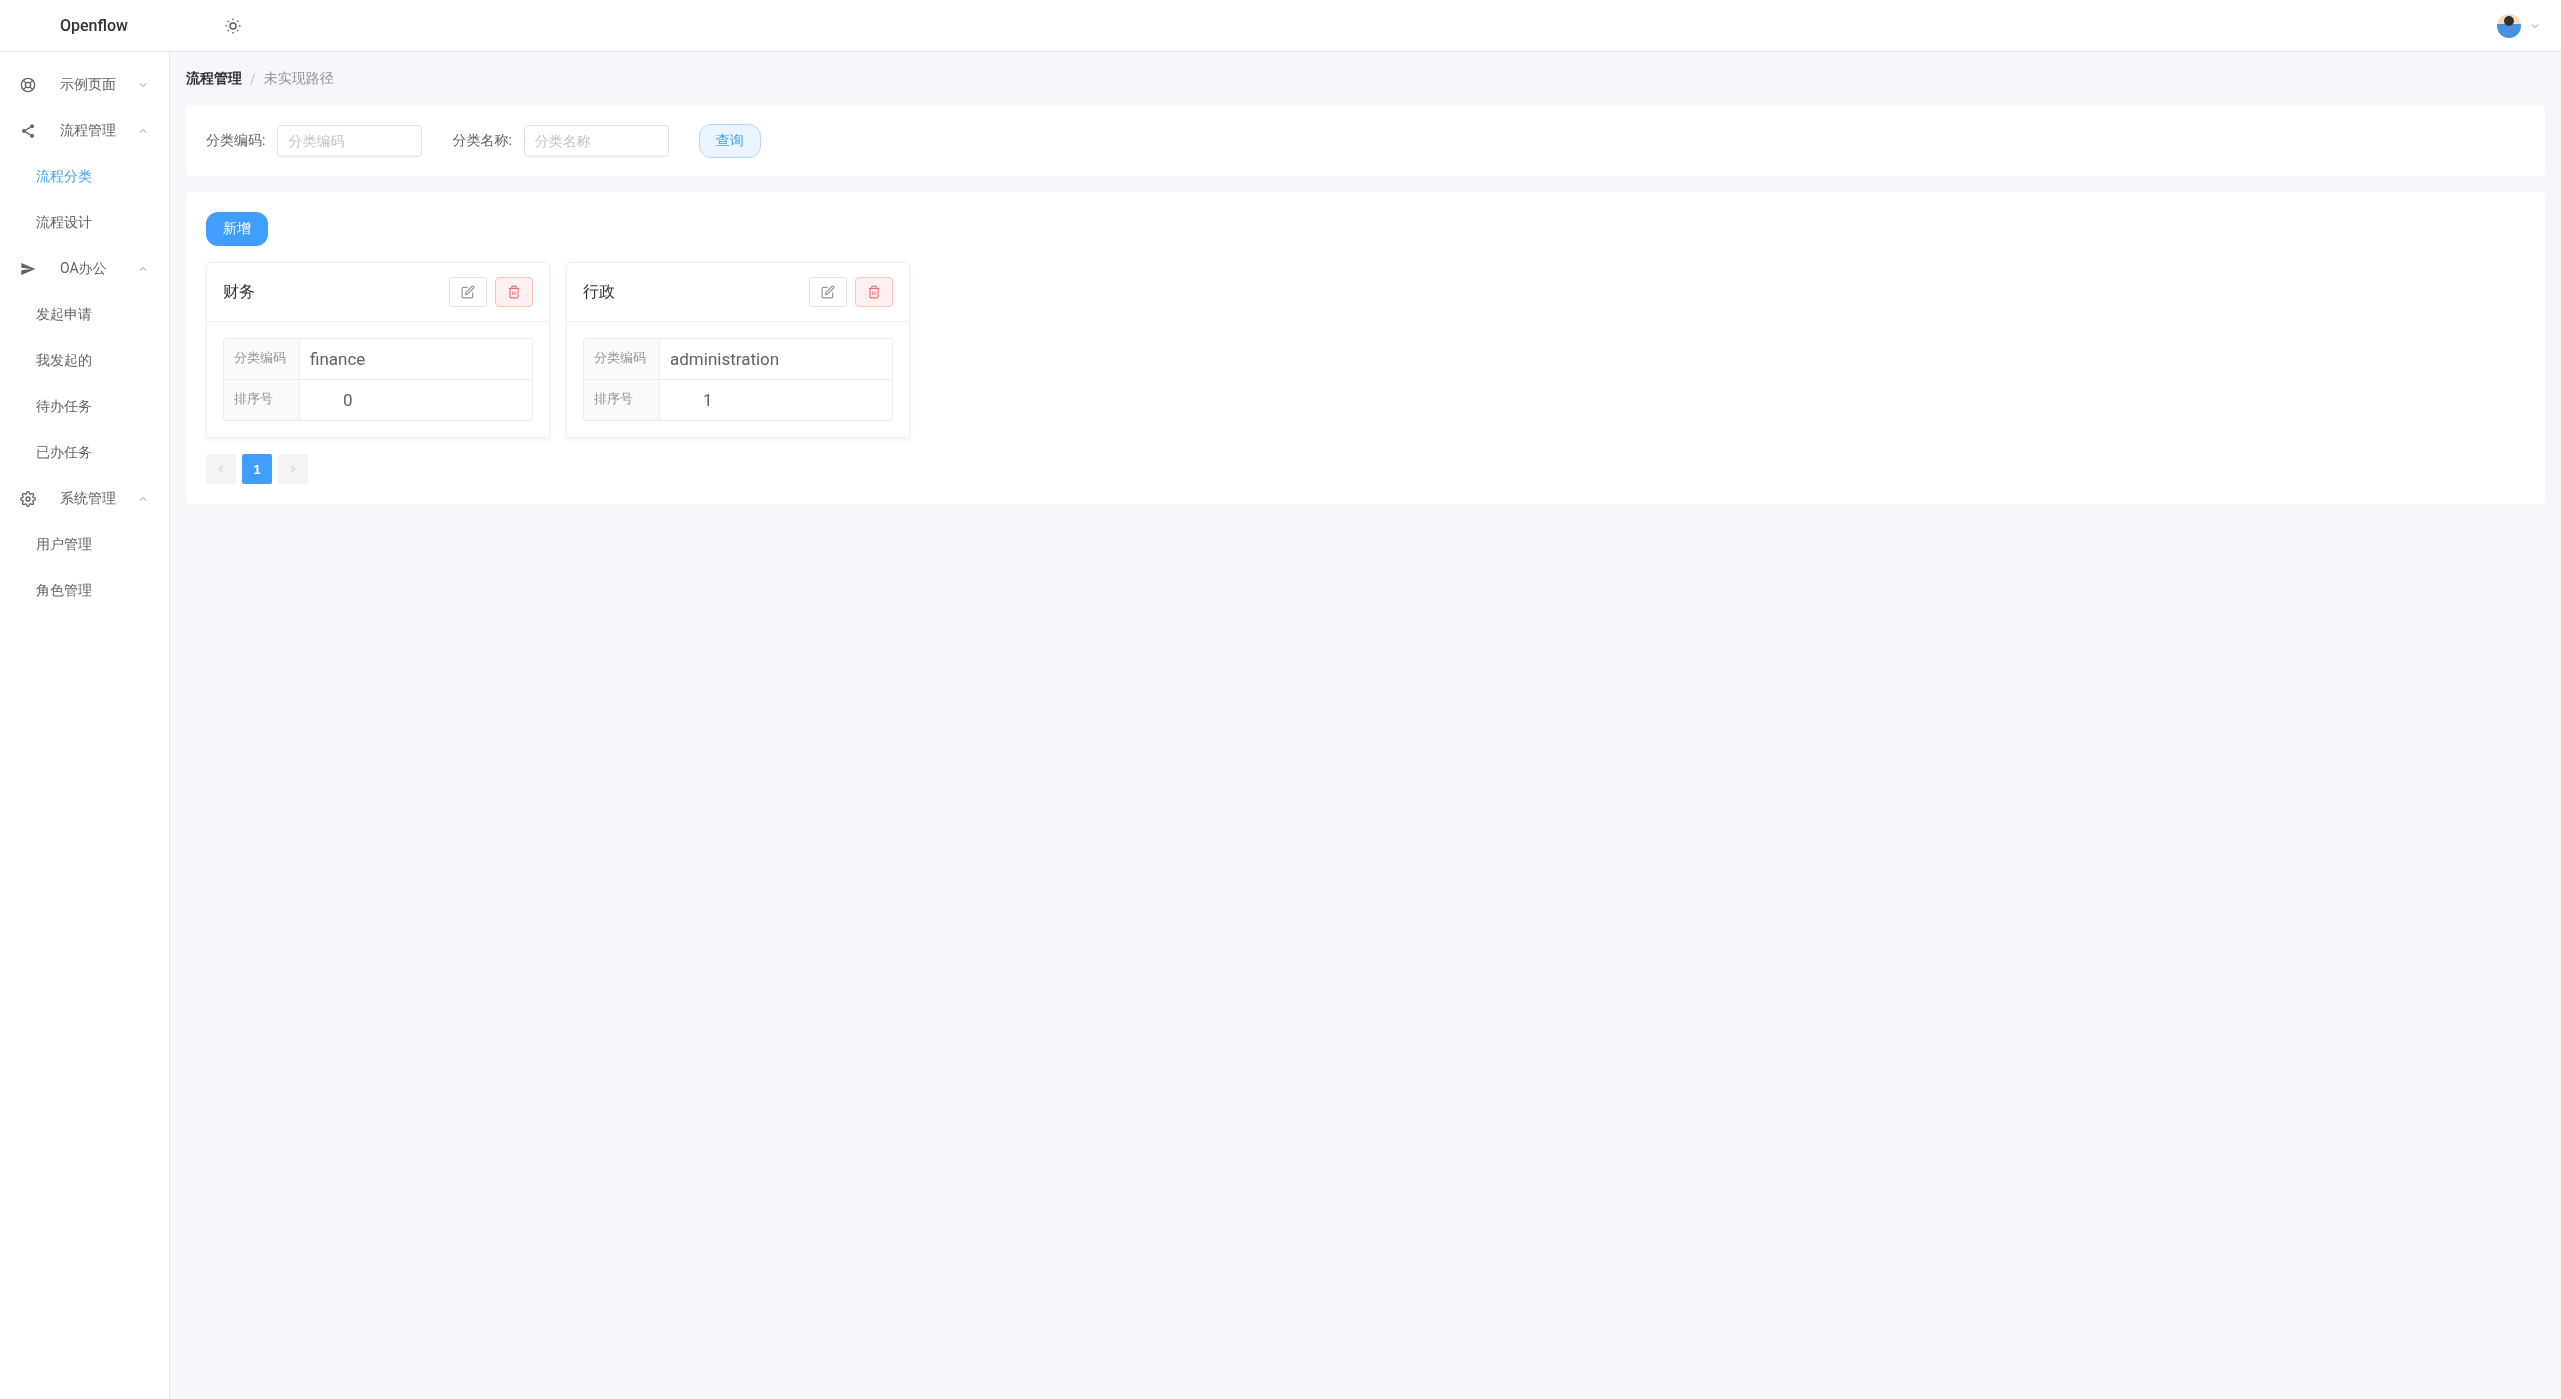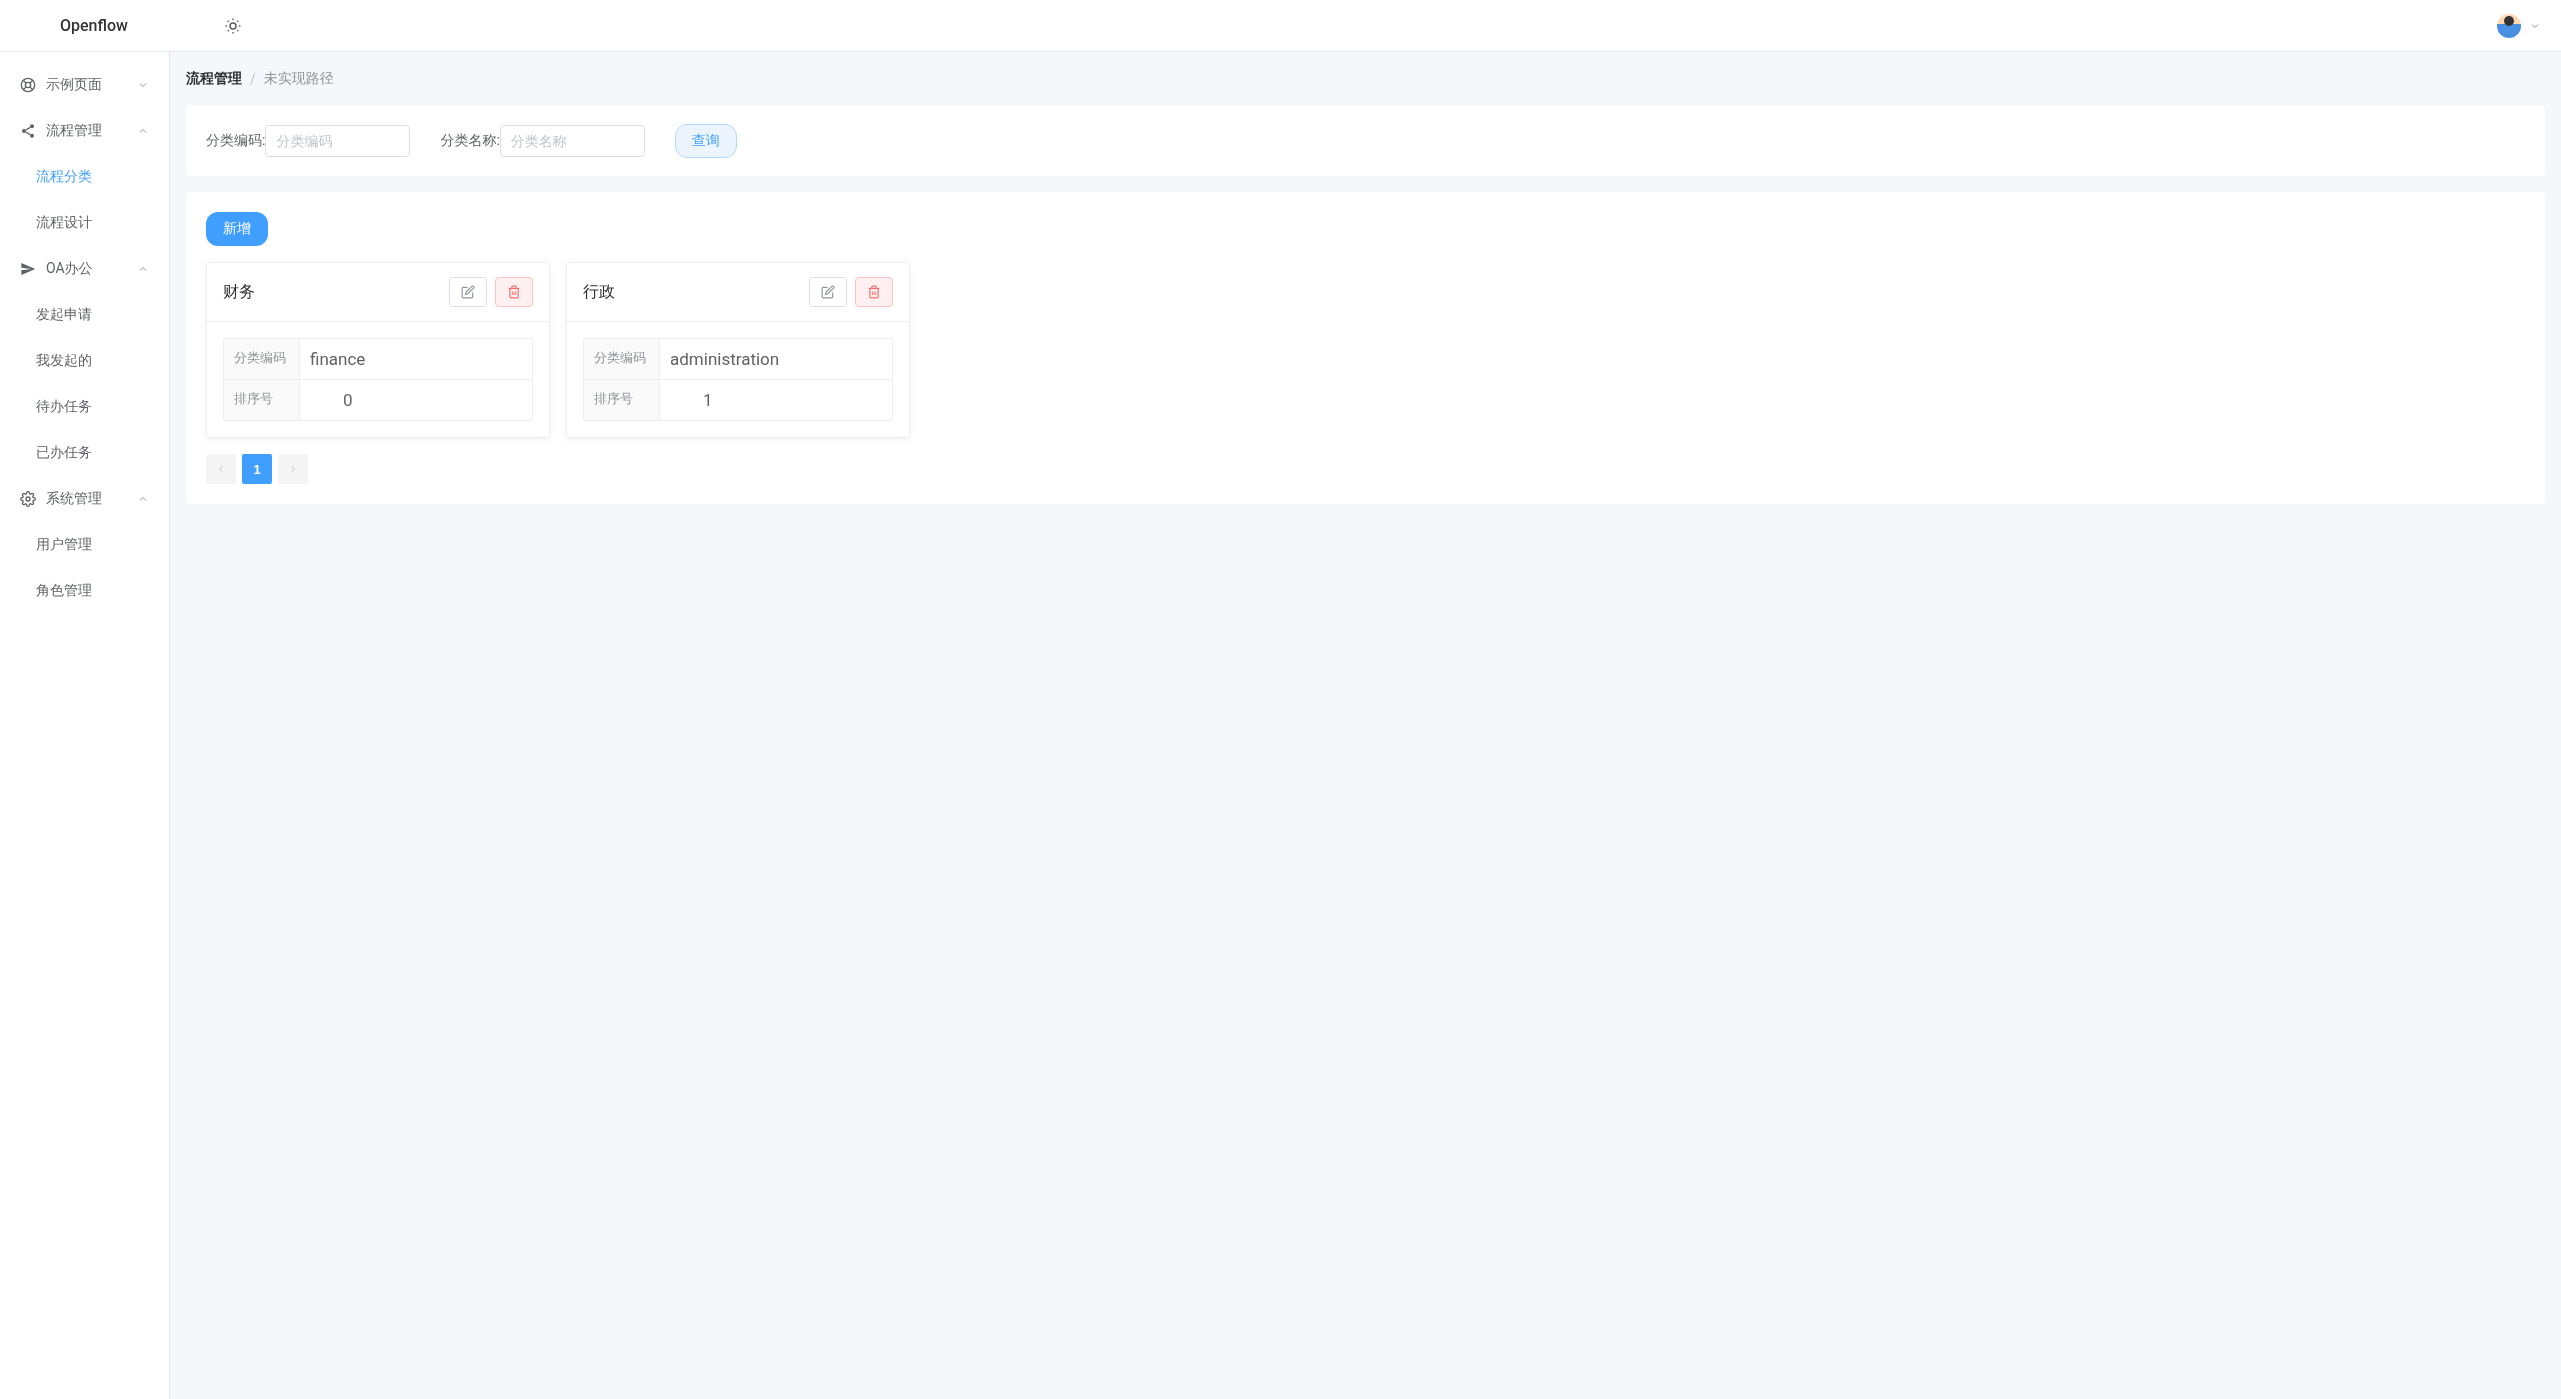--- a/index.html
+++ b/index.html
@@ -9,33 +9,33 @@
     .header-left { display: flex; align-items: center; gap: 96px; }
     .logo { font-size: 16px; font-weight: 500; margin-left: 40px; }
     .theme-toggle { cursor: pointer; display: flex; align-items: center; }
     .header-right { display: flex; align-items: center; gap: 8px; cursor: pointer; }
     .avatar { width: 24px; height: 24px; border-radius: 50%; background: linear-gradient(180deg, #ffd9b3 0%, #ffd9b3 40%, #4a90e2 40%, #4a90e2 100%); position: relative; }
     .avatar::before { content: ''; position: absolute; top: 2px; left: 50%; transform: translateX(-50%); width: 10px; height: 10px; background: #333; border-radius: 50%; }
     
     .container { display: flex; height: calc(100vh - 52px); }
     .sidebar { width: 170px; background: #fff; border-right: 1px solid #e4e7ed; overflow-y: auto; padding-top: 10px; }
     .menu-item { display: flex; align-items: center; padding: 14px 20px; cursor: pointer; color: #606266; justify-content: space-between; }
-    .menu-item-left { display: flex; align-items: center; gap: 10px; }
+    .menu-item-left { display: flex; align-items: center; gap: 24px; }
     .menu-sub-item { padding: 14px 20px 14px 36px; cursor: pointer; color: #606266; }
     .menu-sub-item.active { color: #409eff; }
     
     .main { flex: 1; padding: 16px; overflow-y: auto; }
     .breadcrumb { display: flex; align-items: center; gap: 8px; margin-bottom: 16px; padding: 2px 0; }
     .breadcrumb-item { font-size: 14px; }
     .breadcrumb-item.current { color: #303133; font-weight: 600; }
     .breadcrumb-item.path { color: #909399; }
     .breadcrumb-sep { color: #c0c4cc; }
     
     .search-panel { background: #fff; padding: 18px 20px; border-radius: 4px; margin-bottom: 16px; display: flex; align-items: center; gap: 30px; }
-    .form-item { display: flex; align-items: center; }
+    .form-item { display: flex; align-items: center; gap: 12px; }
     .form-label { color: #606266; }
     .form-input { width: 145px; height: 32px; border: 1px solid #dcdfe6; border-radius: 4px; padding: 0 10px; font-size: 14px; color: #606266; outline: none; }
     .form-input::placeholder { color: #c0c4cc; }
     .btn { padding: 7px 16px; border-radius: 12px; cursor: pointer; font-size: 14px; border: 1px solid transparent; }
     .btn-query { background: #ecf5ff; border-color: #b3d8ff; color: #409eff; }
     .btn-primary { background: #409eff; color: #fff; }
     
     .content-panel { background: #fff; padding: 20px; border-radius: 4px; }
     .btn-add { display: inline-block; margin-bottom: 16px; }
     

